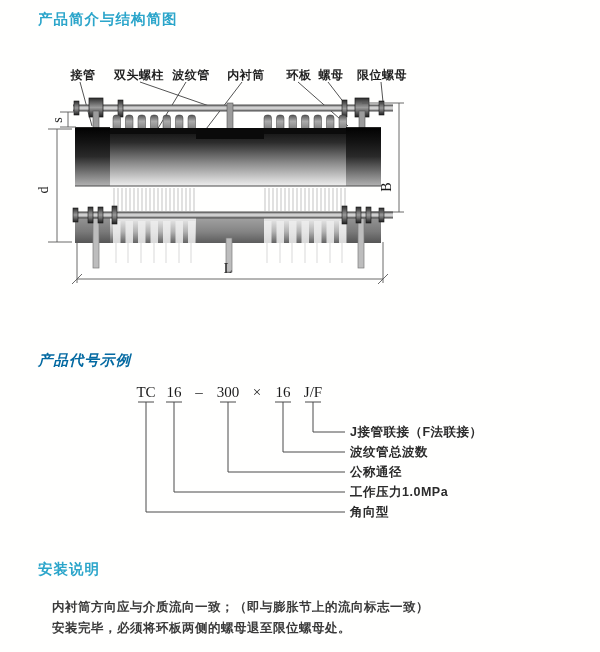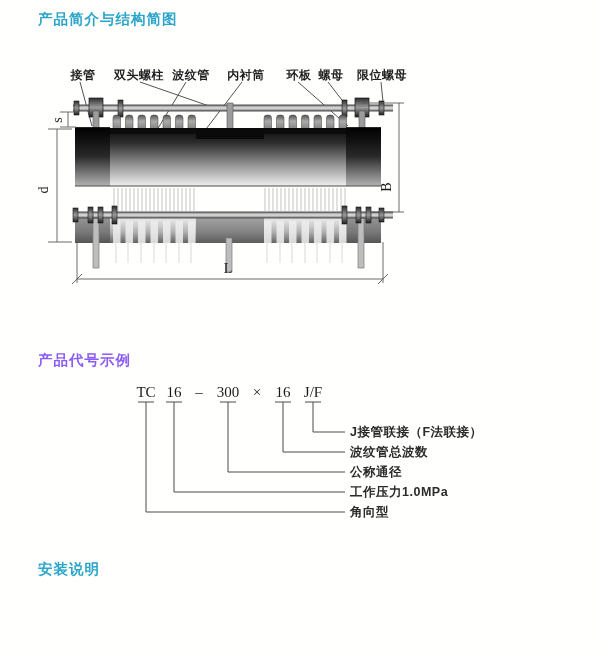--- a/index.html
+++ b/index.html
@@ -213,21 +213,21 @@
       <text class="dim-label" x="391" y="127" font-size="15" text-anchor="middle" transform="rotate(-90 391 127)">B</text>
     </g>
 
     <g>
       <path class="dim" d="M77,182 L77,223 M383,182 L383,223 M77,219 L383,219"></path>
       <path class="dim" d="M72,224 L82,214 M378,224 L388,214"></path>
       <text class="dim-label" x="228" y="213" font-size="15" text-anchor="middle">L</text>
     </g>
   </svg>
 
-  <h2 class="sec-title" id="title-code" style="color: #8b5cf6;">产品代号示例</h2>
+  <h2 class="sec-title" id="title-code" style="color: #0369a1; font-style: italic;">产品代号示例</h2>
 
   <svg id="code-svg" width="600" height="170" viewBox="0 0 600 170">
     <g>
       <text class="code-seg" x="146" y="24" text-anchor="middle">TC</text>
       <text class="code-seg" x="174" y="24" text-anchor="middle">16</text>
       <text class="code-seg" x="199" y="24" text-anchor="middle">–</text>
       <text class="code-seg" x="228" y="24" text-anchor="middle">300</text>
       <text class="code-seg" x="257" y="24" text-anchor="middle">×</text>
       <text class="code-seg" x="283" y="24" text-anchor="middle">16</text>
       <text class="code-seg" x="313" y="24" text-anchor="middle">J/F</text>
@@ -244,15 +244,17 @@
       <text class="callout-label" x="350" y="83">波纹管总波数</text>
       <text class="callout-label" x="350" y="103">公称通径</text>
       <text class="callout-label" x="350" y="123">工作压力1.0MPa</text>
       <text class="callout-label" x="350" y="143">角向型</text>
     </g>
   </svg>
 
   <h2 class="sec-title" id="title-install" style="color: rgb(43, 165, 202); text-align: right;">安装说明</h2>
 
   <div class="install-text">
+    <p>内衬筒方向应与介质流向一致；（即与膨胀节上的流向标志一致）</p>
+    <p>安装完毕，必须将环板两侧的螺母退至限位螺母处。</p>
   </div>
 
 </div>
 
 </body></html>

